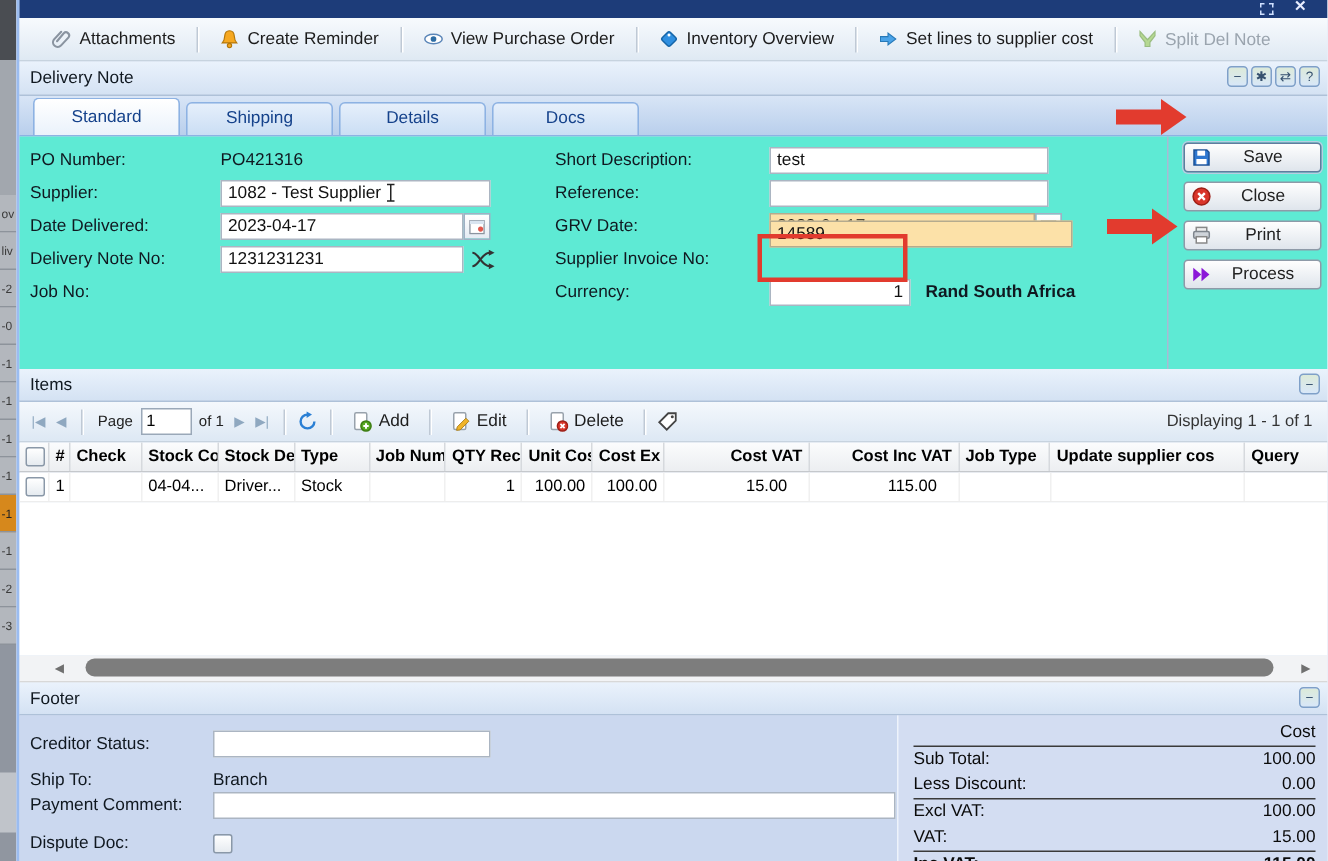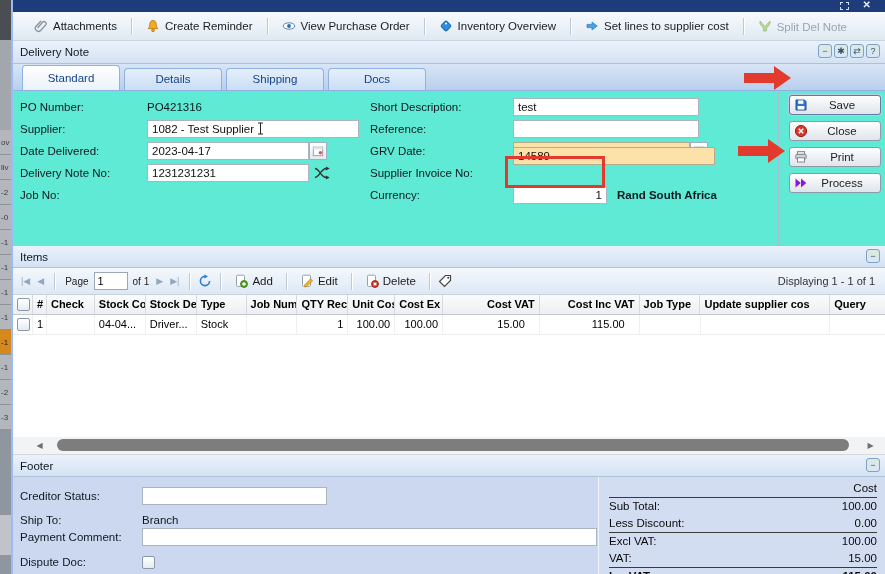--- a/index.html
+++ b/index.html
@@ -161,32 +161,32 @@
     <div class="hdr-btns">
       <div class="hbtn">−</div>
       <div class="hbtn">✱</div>
       <div class="hbtn">⇄</div>
       <div class="hbtn">?</div>
     </div>
   </div>
 
   <div class="tabbar">
     <div class="tab active">Standard</div>
+    <div class="tab">Shipping</div>
     <div class="tab">Details</div>
-    <div class="tab">Shipping</div>
     <div class="tab">Docs</div>
   </div>
 
   <div class="form">
 
     <span class="flabel" style="left:7px;top:7px">PO Number:</span>
     <span class="fstatic" style="left:134px;top:7px">PO421316</span>
 
     <span class="flabel" style="left:7px;top:29px">Supplier:</span>
-    <input class="fin" style="left: 134px; top: 29px; width: 212px;" value="1082 - Test Supplier">
+    <input class="fin" style="left: 134px; top: 29px; width: 180px;" value="1082 - Test Supplier">
     <svg class="ibeam" style="left:244px;top:31px" width="7" height="13">
         <path d="M1 1 h5 M1 12 h5 M3.5 1 v11" stroke="#222" fill="none"></path>
       </svg>
 
     <span class="flabel" style="left:7px;top:51px">Date Delivered:</span>
     <input class="fin" style="left: 134px; top: 51px; width: 162px;" value="2023-04-17">
     <div class="sqbtn" style="left:296px;top:51px">
       <svg width="12" height="12" viewBox="0 0 14 14">
           <rect x="1.5" y="2.5" width="11" height="10" fill="#fff" stroke="#8a94a0"></rect>
           <rect x="1.5" y="2.5" width="11" height="2.6" fill="#d9e4f0"></rect>

